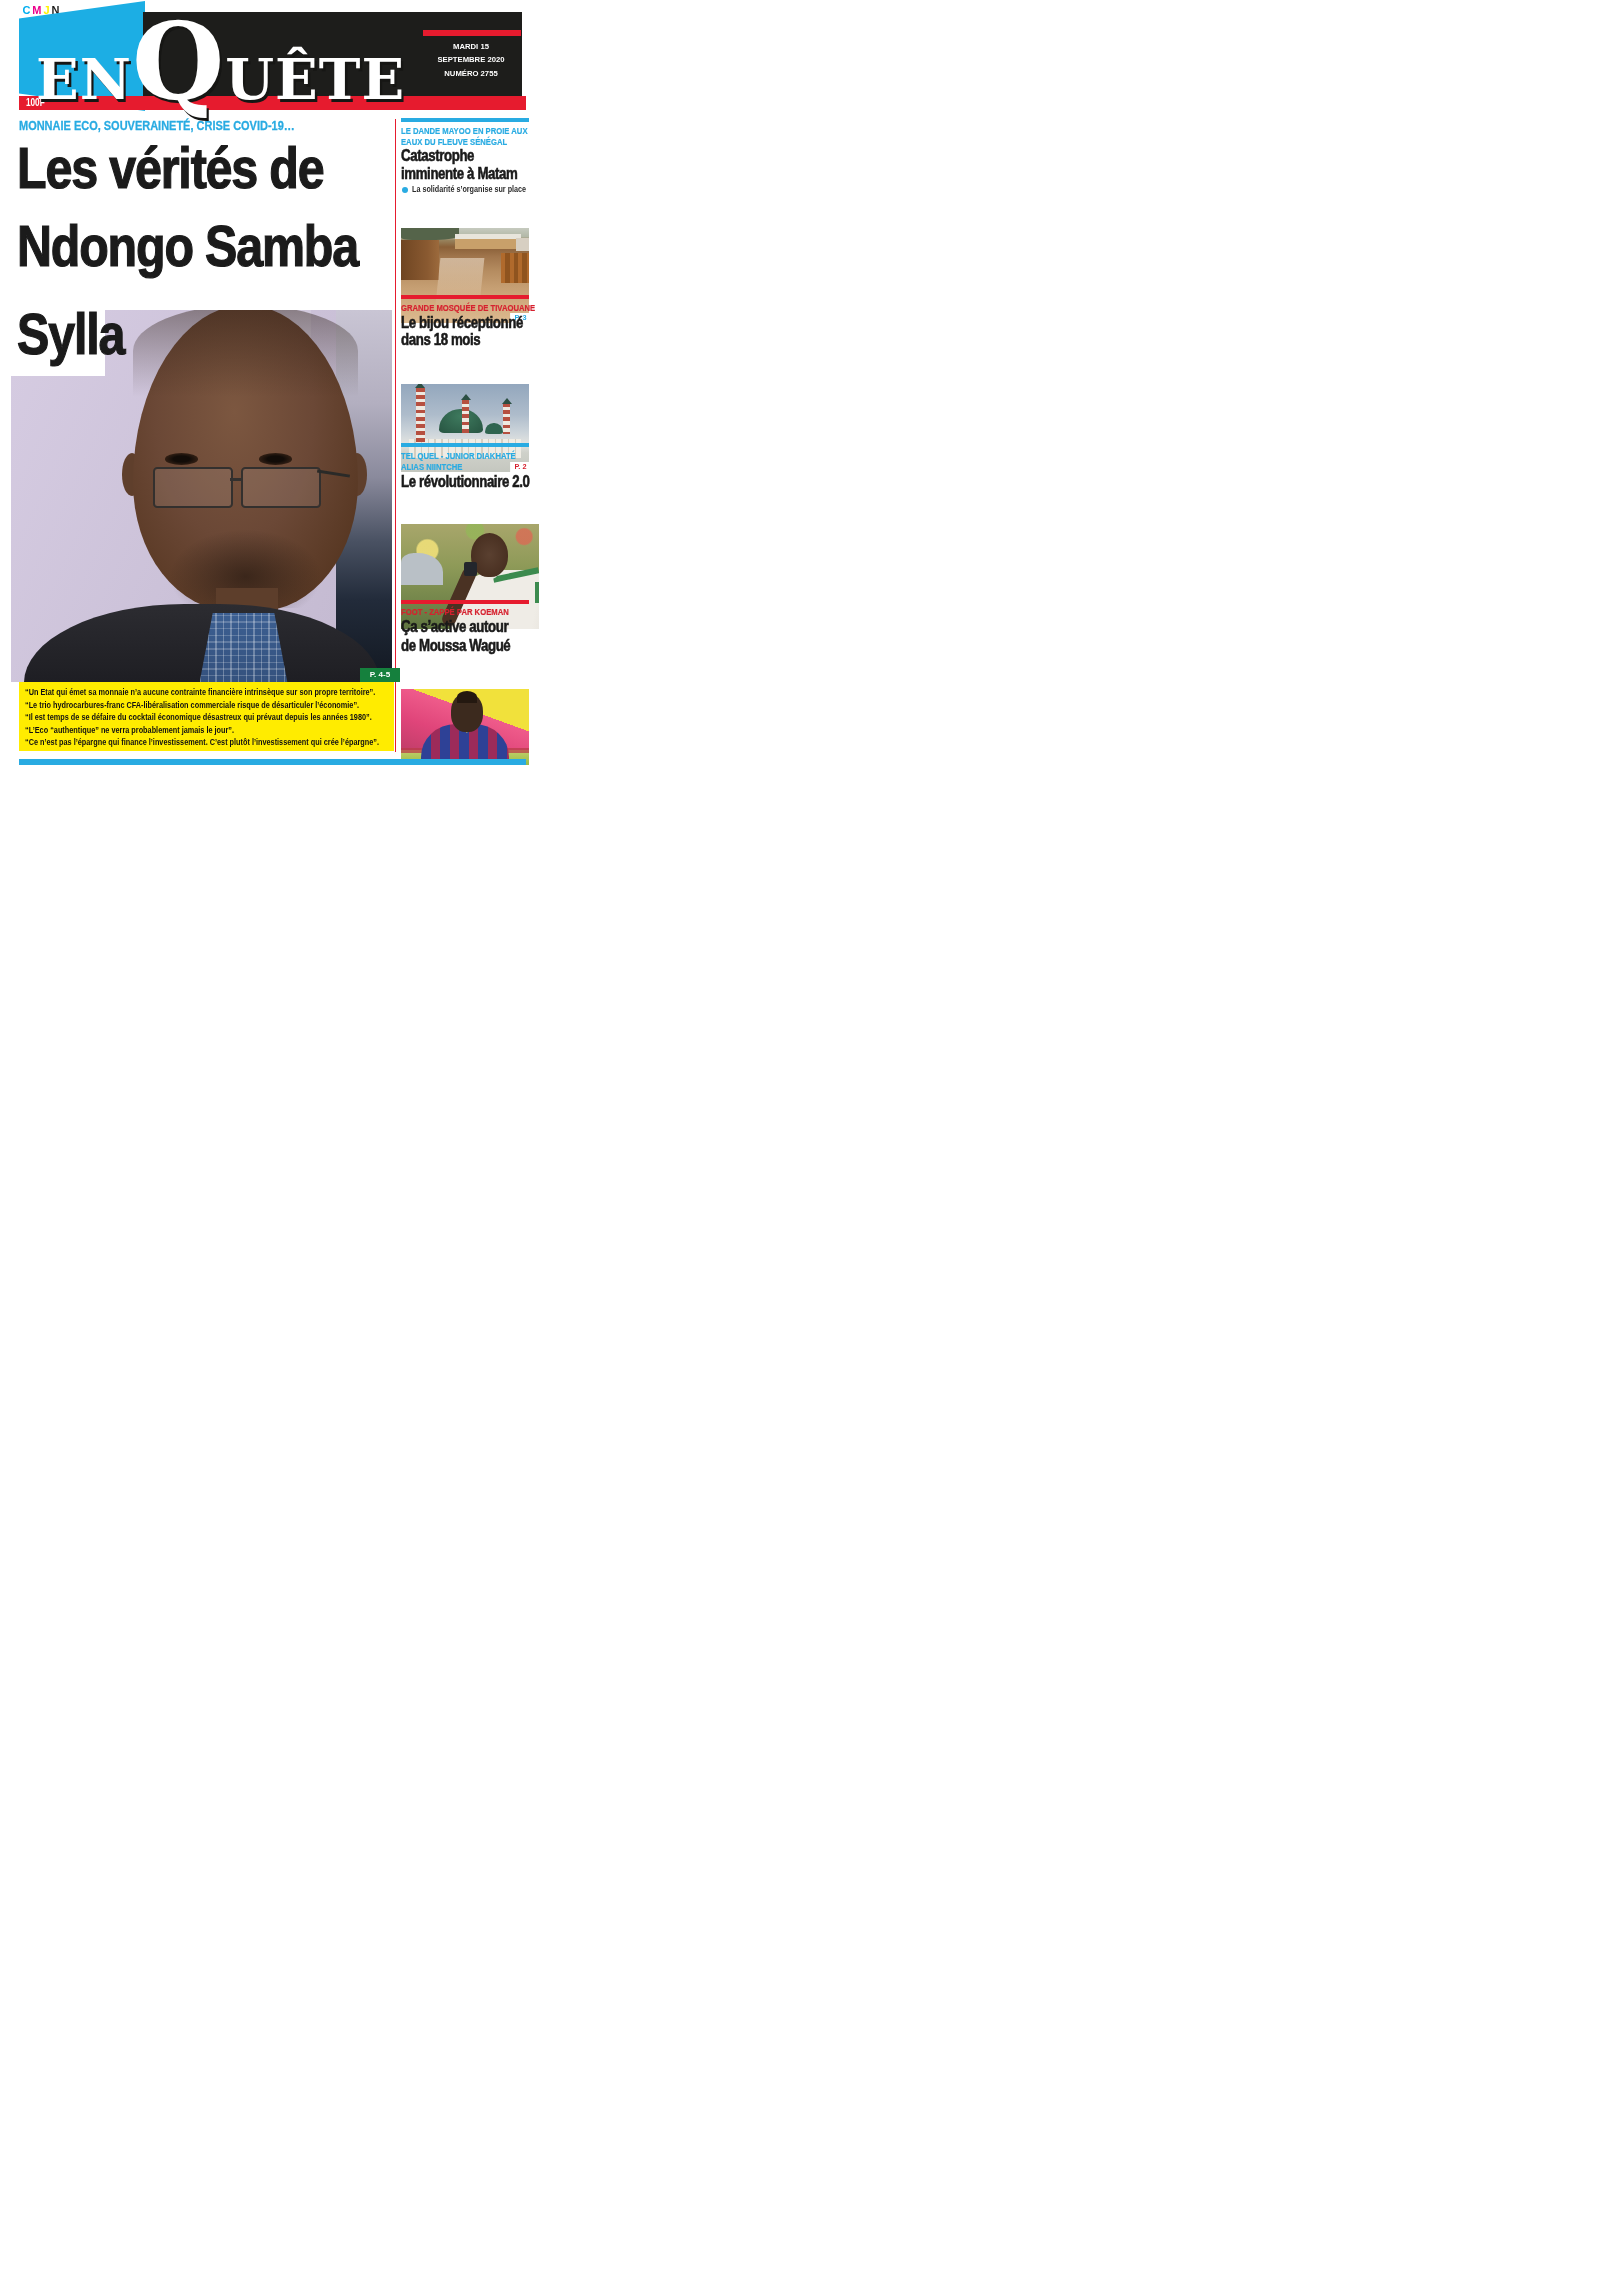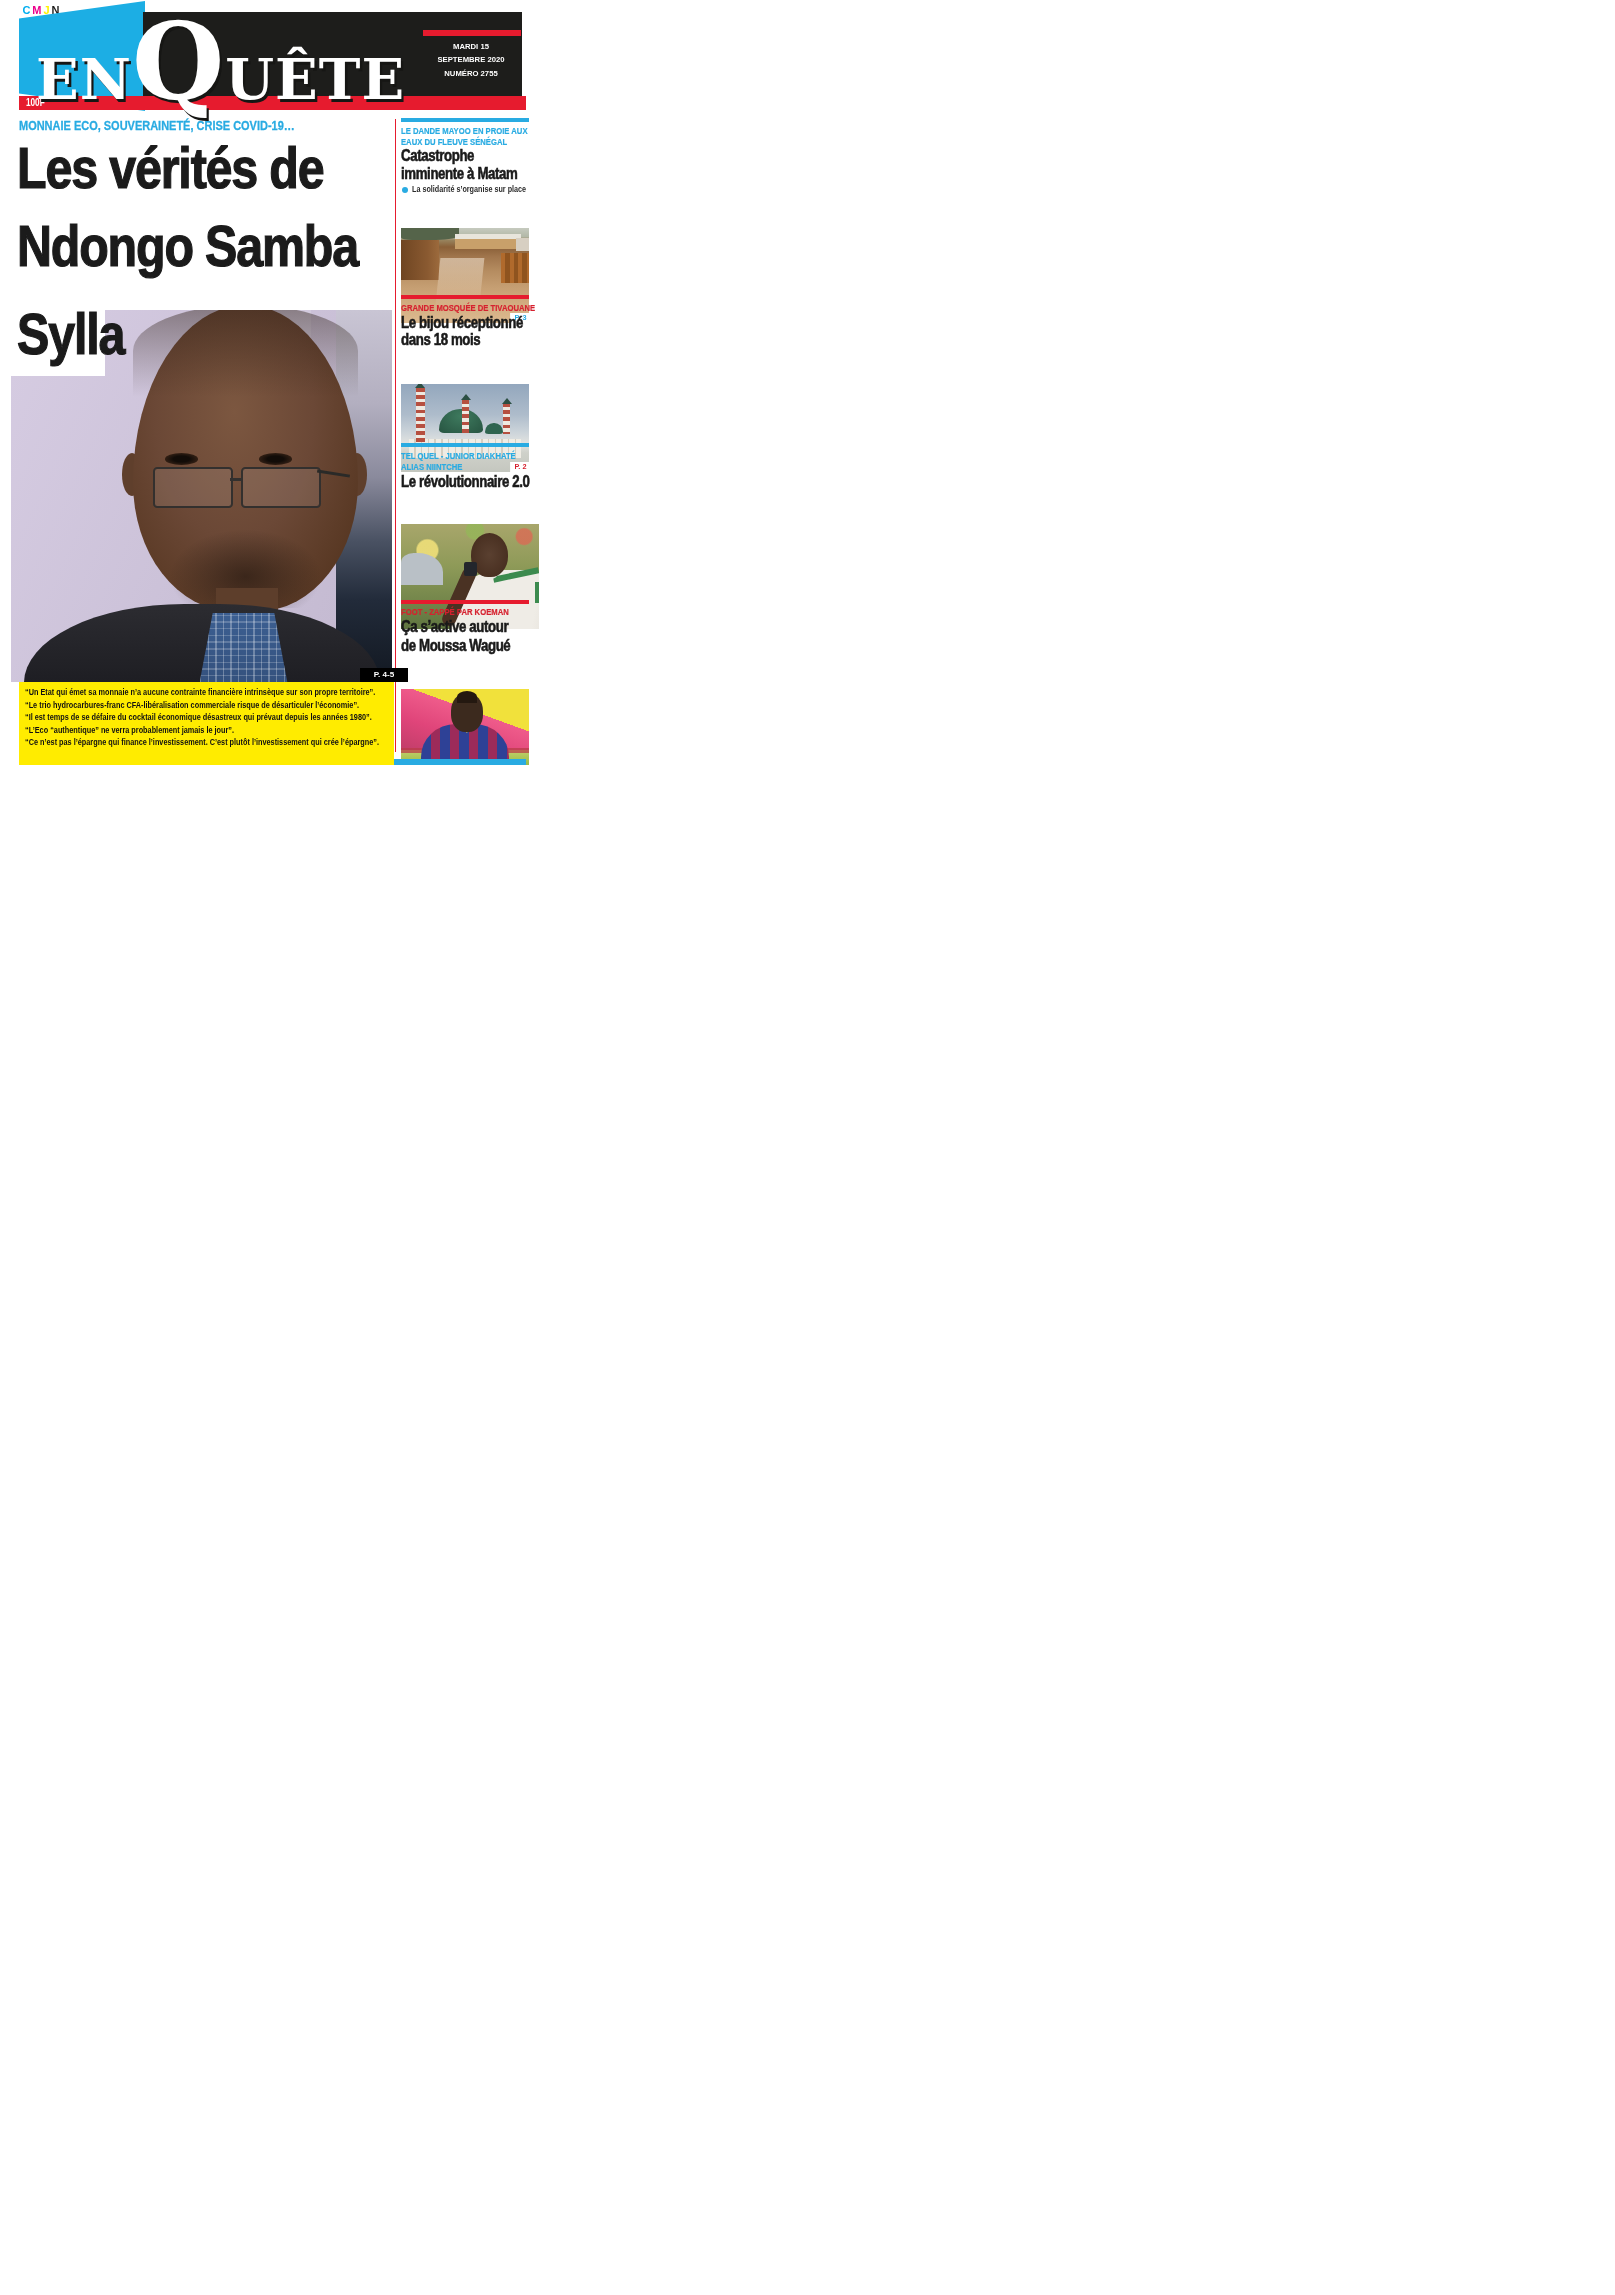--- a/index.html
+++ b/index.html
@@ -54,23 +54,23 @@
   .pm-bridge{position:absolute;left:219px;top:168px;width:11.5px;height:3.3px;background:#33302e;}
   .pm-temple{position:absolute;left:306px;top:162px;width:32.5px;height:2.9px;background:#2a2a28;transform:rotate(9deg);}
   .pm-neck{position:absolute;left:205px;top:278px;width:62px;height:40px;background:#5d3e2b;}
   .pm-jacket{position:absolute;left:13.4px;top:294px;width:356px;height:79px;
              background:linear-gradient(180deg,#2c2c31,#1e1e23);border-radius:45% 45% 0 0/100% 100% 0 0;}
   .pm-shirt{position:absolute;left:189px;top:303px;width:88px;height:70px;
             background-image:repeating-linear-gradient(90deg,rgba(255,255,255,.28) 0 1.4px,transparent 1.4px 7.6px),
                              repeating-linear-gradient(0deg,rgba(255,255,255,.2) 0 1.4px,transparent 1.4px 6.7px),
                              linear-gradient(#3c5f92,#34517d);
             clip-path:polygon(15% 0,85% 0,100% 100%,0 100%);}
-  .badge-red{left:360px;top:668px;width:48px;height:14.3px;background:#000000;z-index:4;
+  .badge-red{left:360px;top:668px;width:40px;height:14.3px;background:#15803d;z-index:4;
              color:#fff;font-size:8.1px;font-weight:bold;text-align:center;line-height:14.3px;}
-  .quotes-box{left:19px;top:682px;width:375px;height:83px;background:#ffec00;overflow:hidden;
+  .quotes-box{left:19px;top:682px;width:375px;height:69px;background:#ffec00;overflow:hidden;
               padding:3.8px 5.7px;box-sizing:border-box;z-index:3;}
   .quotes-box p{margin:0.5px 0;font-size:8.6px;font-weight:bold;color:#111;white-space:nowrap;
                 transform:scaleX(.85);transform-origin:0 50%;line-height:12px;}
 
   
   .rule-v{left:395px;top:119px;width:1.4px;height:633px;background:#e61b2e;}
   .sb-bar{left:401px;width:128px;height:4.3px;}
   .bar-blue{background:#29abe2;}
   .bar-red{background:#e61b2e;}
   .sb-kick{left:401px;font-size:9.6px;font-weight:bold;transform:scaleX(.8);

